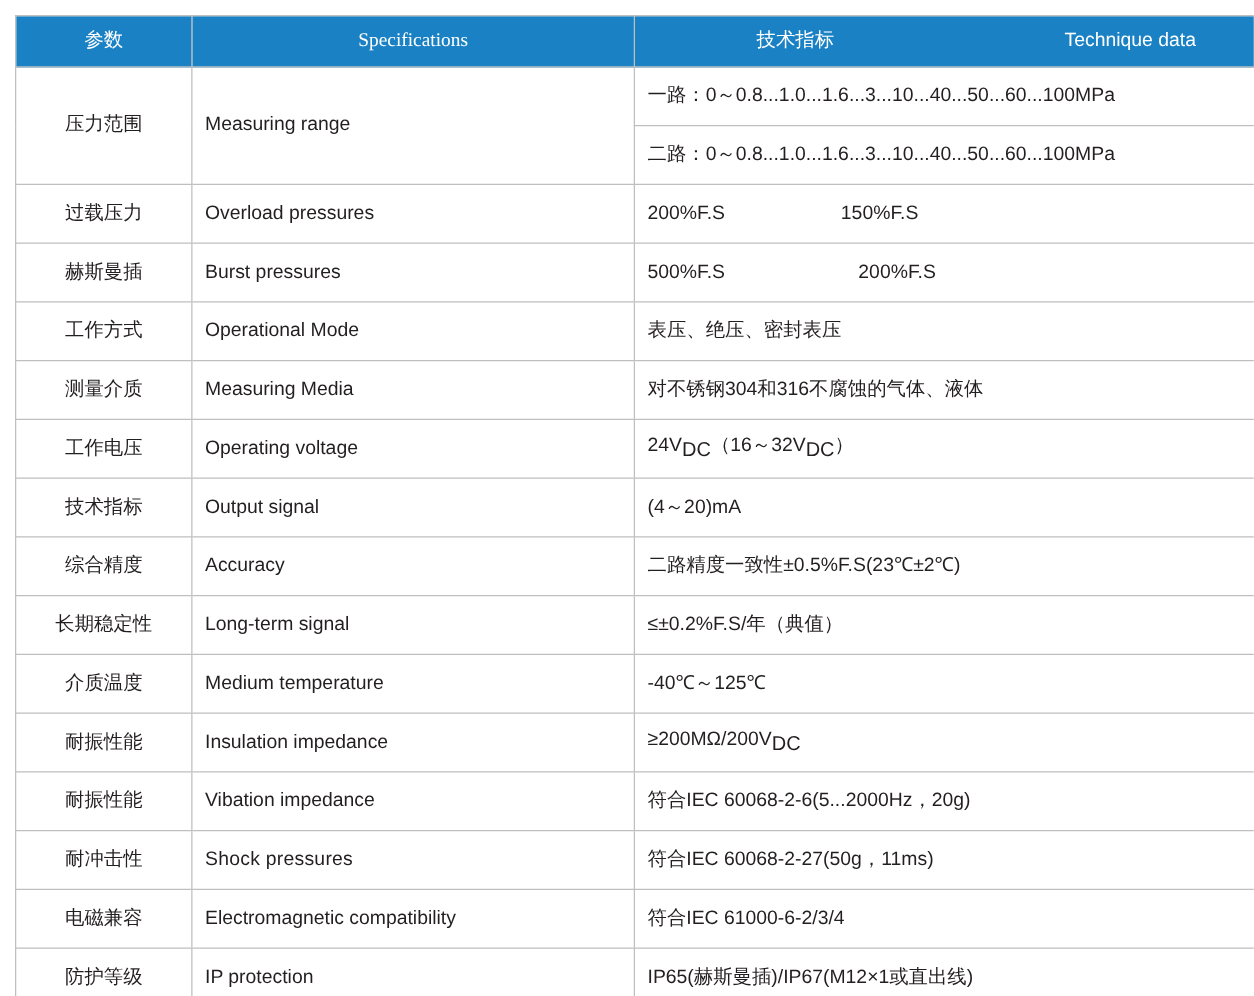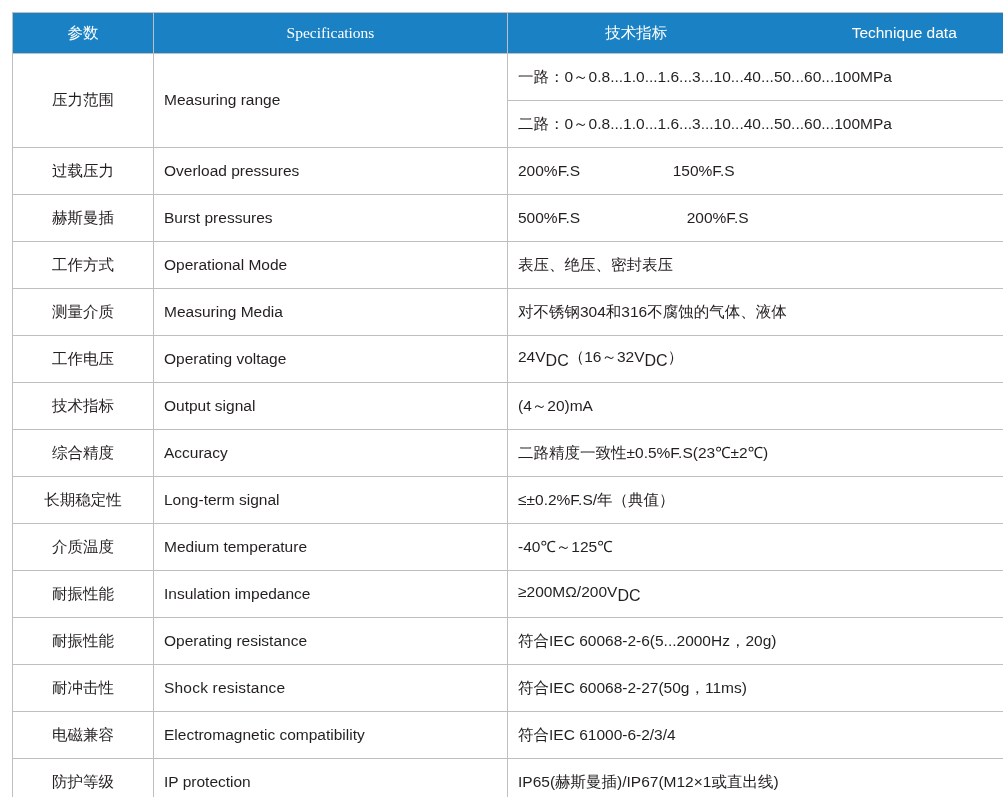--- a/index.html
+++ b/index.html
@@ -161,27 +161,27 @@
       </tr>
 
       <tr>
         <td class="cn">耐振性能</td>
         <td class="en">Insulation impedance</td>
         <td class="val">≥200MΩ/200V<span class="sub">DC</span></td>
       </tr>
 
       <tr>
         <td class="cn">耐振性能</td>
-        <td class="en">Operating resistance</td>
+        <td class="en">Vibation impedance</td>
         <td class="val">符合IEC 60068-2-6(5...2000Hz，20g)</td>
       </tr>
 
       <tr>
         <td class="cn">耐冲击性</td>
-        <td class="en shock">Shock   resistance</td>
+        <td class="en shock">Shock   pressures</td>
         <td class="val">符合IEC 60068-2-27(50g，11ms)</td>
       </tr>
 
       <tr>
         <td class="cn">电磁兼容</td>
         <td class="en">Electromagnetic compatibility</td>
         <td class="val">符合IEC 61000-6-2/3/4</td>
       </tr>
 
       <tr>

